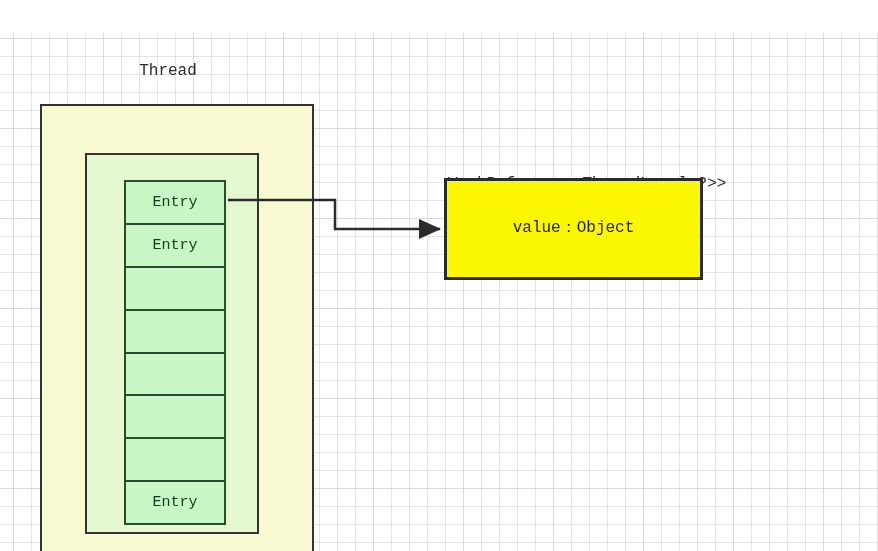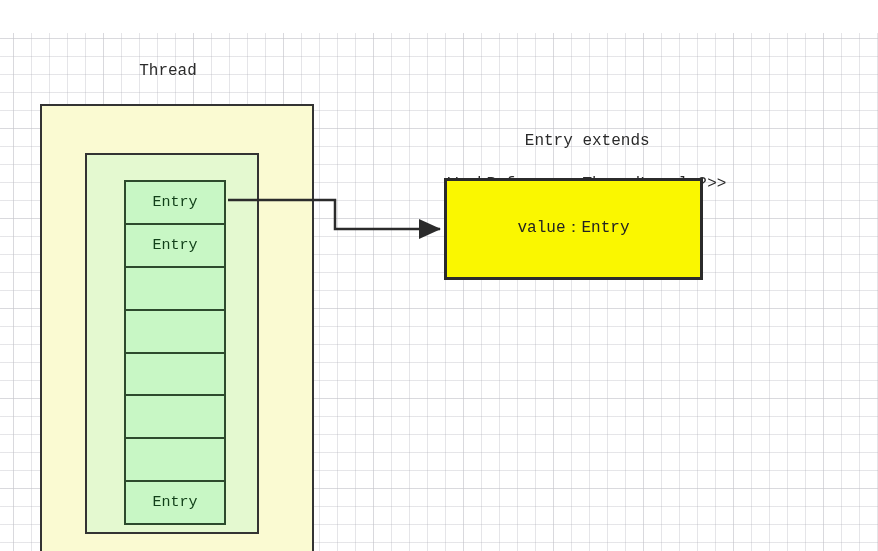--- a/index.html
+++ b/index.html
@@ -159,21 +159,21 @@
   <svg id="connector" viewBox="0 0 878 551" xmlns="http://www.w3.org/2000/svg">
     <defs>
       <marker id="arrowhead" markerWidth="9" markerHeight="8" refX="8.5" refY="4" orient="auto" markerUnits="strokeWidth">
         <path d="M0,0 L9,4 L0,8 z" fill="#2b2b2b"></path>
       </marker>
     </defs>
     <polyline points="228,167 335,167 335,196 440,196" fill="none" stroke="#2b2b2b" stroke-width="2.5" marker-end="url(#arrowhead)"></polyline>
   </svg>
 
   <div class="lbl" id="entry-header">
-    <span>Entry extends</span><br>
+    <br>
     <span>WeakReference&lt;ThreadLocal&lt;?&gt;&gt;</span>
   </div>
 
   <div id="entry-detail-box">
-    <div class="line">value：Entry</div>
+    <div class="line">value：Object</div>
   </div>
 
 </div>
 
 </body></html>

